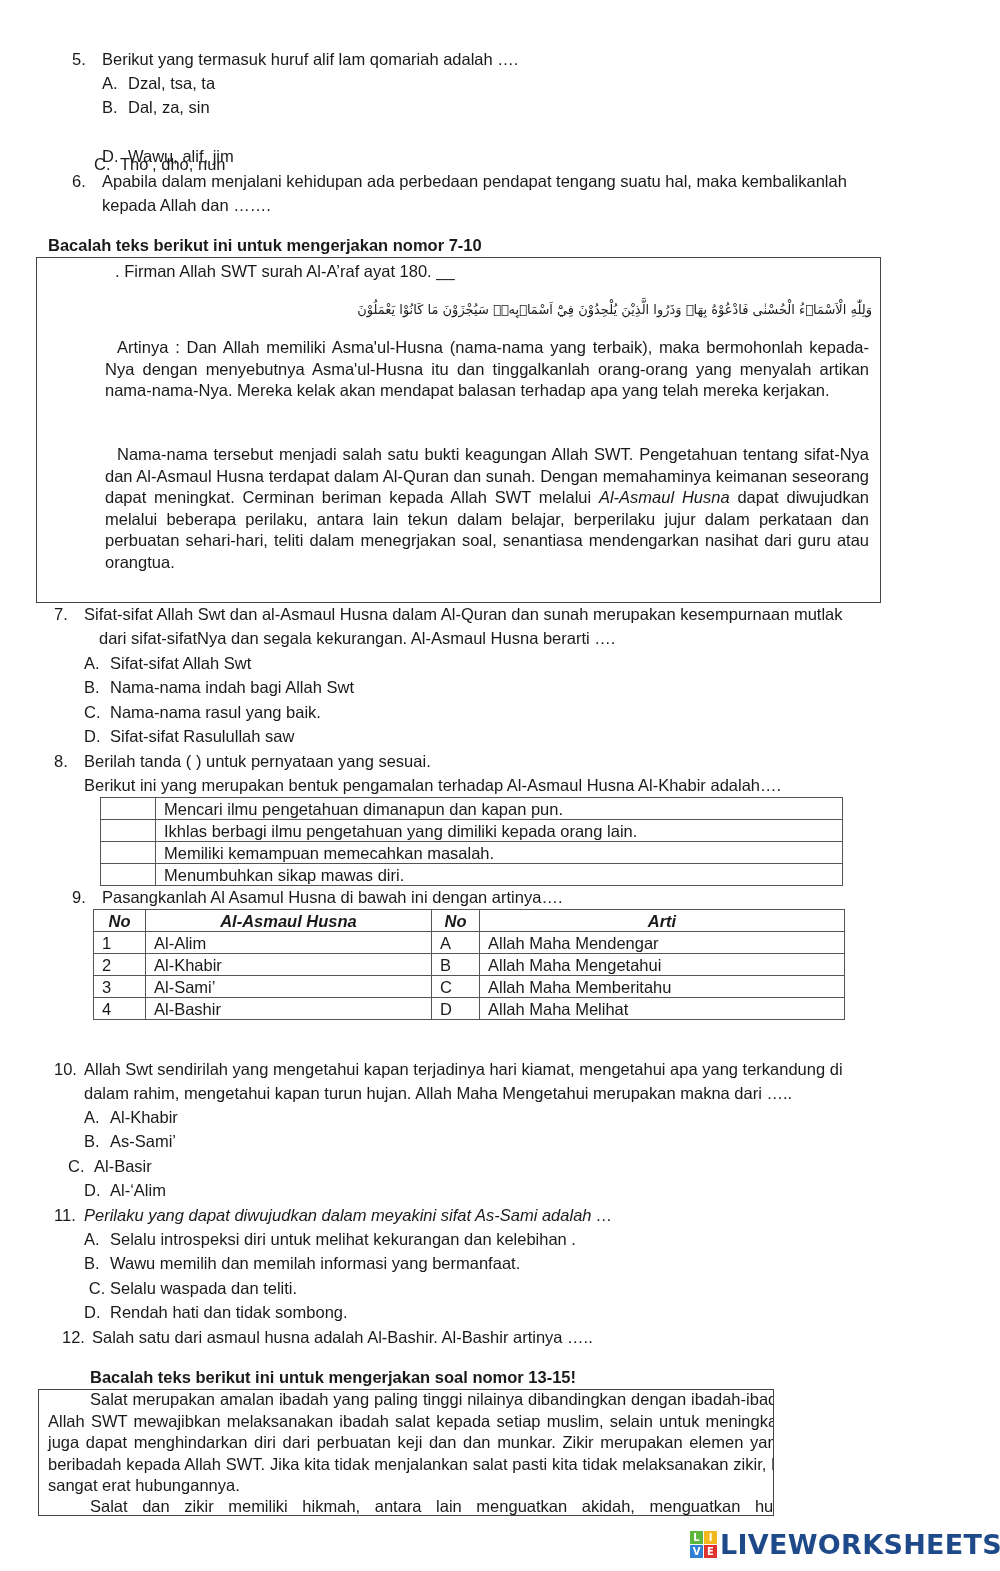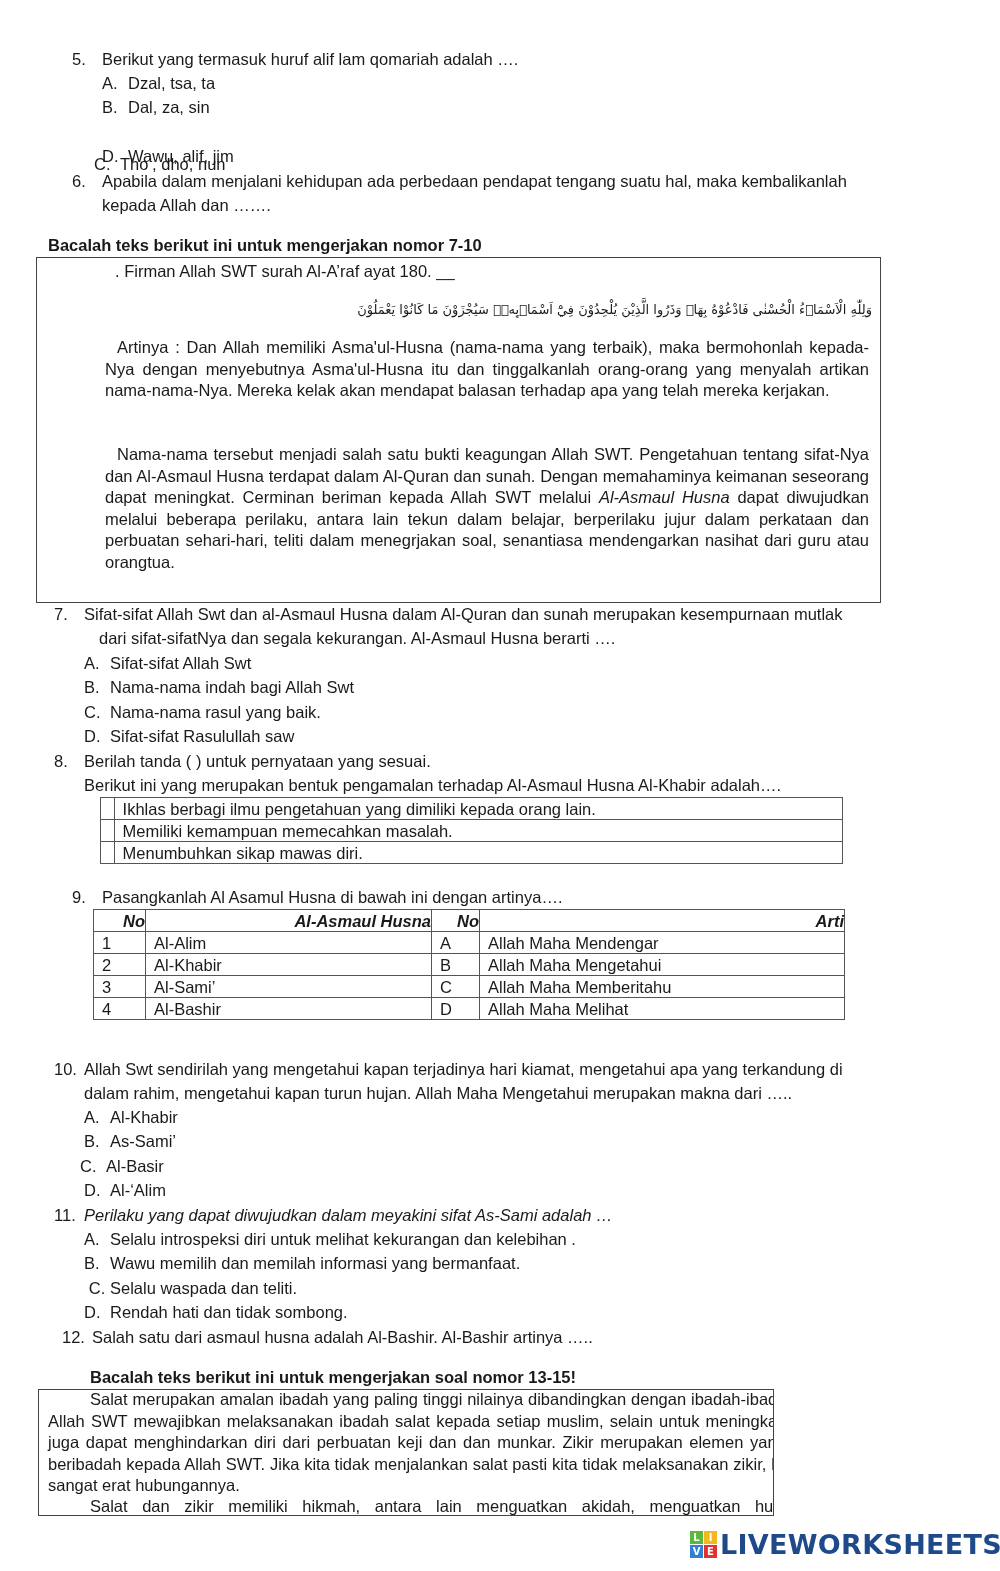--- a/index.html
+++ b/index.html
@@ -5,21 +5,21 @@
   html, body { margin:0; padding:0; background:#fff; }
   body { width:1000px; height:1571px; position:relative; overflow:hidden;
          font-family:"Liberation Sans", sans-serif; color:#1a1a1a; font-size:16.5px; }
   .abs { position:absolute; white-space:nowrap; line-height:22px; }
   .bold { font-weight:bold; }
   .box { position:absolute; border:1.3px solid #444; box-sizing:border-box; }
   .para { position:absolute; text-align:justify; text-align-last:left; line-height:21.5px; white-space:normal; }
   .arabic { position:absolute; font-family:"DejaVu Sans", sans-serif; font-size:13px; direction:rtl; white-space:nowrap; }
   table { border-collapse:collapse; position:absolute; }
   td, th { border:1.3px solid #555; padding:0 0 0 8px; height:21px; line-height:20px; font-size:16.5px; text-align:left; font-weight:normal; }
-  th { font-weight:bold; font-style:italic; text-align:right; padding:0; }
+  th { font-weight:bold; font-style:italic; text-align:center; padding:0; }
   .logo { position:absolute; left:690px; top:1529px; display:flex; align-items:center; }
   .logo .tiles { display:grid; grid-template-columns:13px 13px; grid-template-rows:13px 13px; gap:1px; margin-right:3px; }
   .logo .tile { font-size:10px; font-weight:bold; color:#fff; text-align:center; line-height:13px; font-family:"DejaVu Sans", sans-serif; }
   .logo .word { font-family:"DejaVu Sans", sans-serif; font-weight:bold; font-size:27px; color:#1e4a8a; letter-spacing:0.3px; }
   .lbl { display:inline-block; width:26px; }
 </style>
 </head>
 <body>
 
 <div>
@@ -54,20 +54,24 @@
   <div class="abs" style="left:84px;top:701px;"><span class="lbl">C.</span><span>Nama-nama rasul yang baik.</span></div>
   <div class="abs" style="left:84px;top:725px;"><span class="lbl">D.</span><span>Sifat-sifat Rasulullah saw</span></div>
 </div>
 
 <div>
   <span class="abs" style="left:54px;top:750px;">8.</span>
   <span class="abs" style="left:84px;top:750px;">Berilah tanda (  ) untuk pernyataan yang sesuai.</span>
   <span class="abs" style="left:84px;top:774px;">Berikut ini yang merupakan bentuk pengamalan terhadap Al-Asmaul Husna Al-Khabir adalah….</span>
   <table style="left:100px;top:797px;width:743px;">
     <tbody>
+        <tr>
+      <td style="width:46px;"></td>
+      <td>Mencari ilmu pengetahuan dimanapun dan kapan pun.</td>
+    </tr>
     <tr>
       <td></td>
       <td>Ikhlas berbagi ilmu pengetahuan yang dimiliki kepada orang lain.</td>
     </tr>
     <tr>
       <td></td>
       <td>Memiliki kemampuan memecahkan masalah.</td>
     </tr>
     <tr>
       <td></td>
@@ -115,21 +119,21 @@
   </tbody>
     </table>
 </div>
 
 <div>
   <span class="abs" style="left:54px;top:1058px;">10.</span>
   <span class="abs" style="left:84px;top:1058px;">Allah Swt sendirilah yang mengetahui kapan terjadinya hari kiamat, mengetahui apa yang terkandung di</span>
   <span class="abs" style="left:84px;top:1082px;">dalam rahim, mengetahui kapan turun hujan. Allah Maha Mengetahui merupakan makna dari …..</span>
   <div class="abs" style="left:84px;top:1106px;"><span class="lbl">A.</span><span>Al-Khabir</span></div>
   <div class="abs" style="left:84px;top:1130px;"><span class="lbl">B.</span><span>As-Sami’</span></div>
-  <div class="abs" style="left:80px;top:1155px;"><span class="lbl">C.</span><span>Al-Basir</span></div>
+  <div class="abs" style="left:68px;top:1155px;"><span class="lbl">C.</span><span>Al-Basir</span></div>
   <div class="abs" style="left:84px;top:1179px;"><span class="lbl">D.</span><span>Al-‘Alim</span></div>
 </div>
 
 <div>
   <span class="abs" style="left:54px;top:1204px;">11.</span>
   <span class="abs" style="left:84px;top:1204px;font-style:italic;">Perilaku yang dapat diwujudkan dalam meyakini sifat As-Sami adalah …</span>
   <div class="abs" style="left:84px;top:1228px;"><span class="lbl">A.</span><span>Selalu introspeksi diri untuk melihat kekurangan dan kelebihan .</span></div>
   <div class="abs" style="left:84px;top:1252px;"><span class="lbl">B.</span><span>Wawu memilih dan memilah informasi yang bermanfaat.</span></div>
   <div class="abs" style="left:84px;top:1277px;text-align:center;"><span class="lbl">C.</span><span>Selalu waspada dan teliti.</span></div>
   <div class="abs" style="left:84px;top:1301px;"><span class="lbl">D.</span><span>Rendah hati dan tidak sombong.</span></div>

